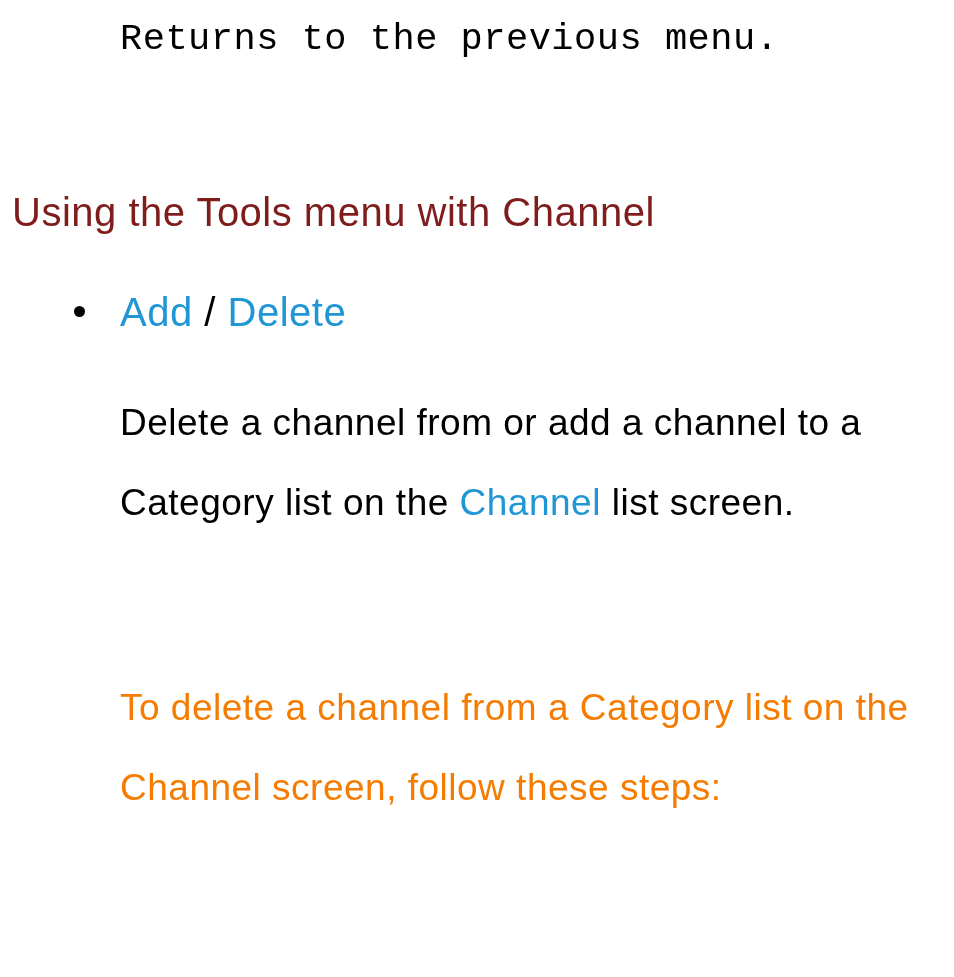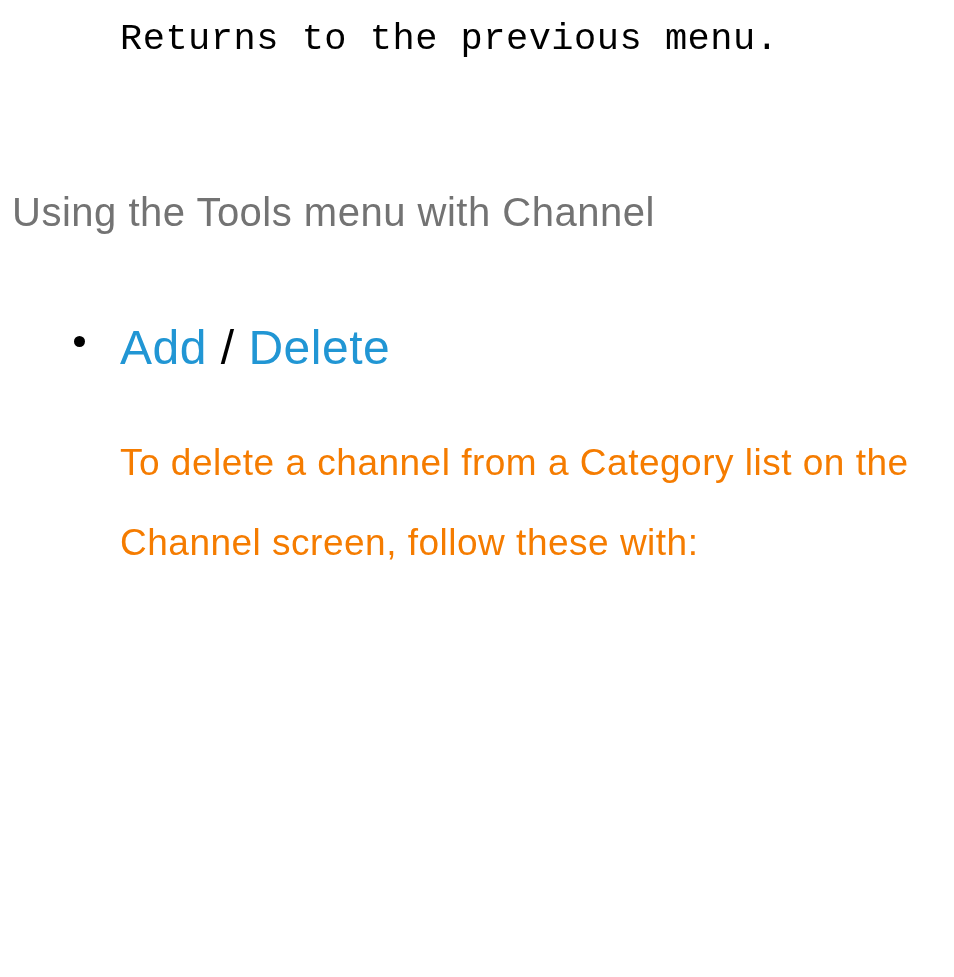--- a/index.html
+++ b/index.html
@@ -17,42 +17,42 @@
     }
     .return-text {
       font-size: 37px;
       margin-left: 108px;
       margin-bottom: 130px;
       letter-spacing: 0.5px;
       font-family: Liberation Mono, monospace;
     }
     .section-heading {
       font-size: 40px;
-      color: #737373;
-      margin-bottom: 85px;
+      color: #7f1d1d;
+      margin-bottom: 55px;
       letter-spacing: 0.5px;
     }
     .list-container {
       margin-left: 60px;
     }
     .list-item {
       position: relative;
       padding-left: 48px;
     }
     .bullet {
       position: absolute;
       left: 2px;
       top: 16px;
       width: 11px;
       height: 11px;
       background: #000000;
       border-radius: 50%;
     }
     .item-title {
-      font-size: 48px;
+      font-size: 40px;
       margin-bottom: 48px;
       letter-spacing: 0.5px;
     }
     .link-text {
       color: #2196d4;
     }
     .separator {
       color: #000000;
     }
     .description {
@@ -76,16 +76,19 @@
 <div class="section-heading">Using the Tools menu with Channel</div>
 
 <div class="list-container">
   <div class="list-item">
     <div class="bullet"></div>
 
     <div class="item-title">
       <span class="link-text">Add</span><span class="separator"> / </span><span class="link-text">Delete</span>
     </div>
 
+    <div class="description">
+      <span>Delete a channel from or add a channel to a Category list on the </span><span class="link-text">Channel</span><span> list screen.</span>
+    </div>
 
-    <div class="orange-instruction">To delete a channel from a Category list on the Channel screen, follow these with:</div>
+    <div class="orange-instruction">To delete a channel from a Category list on the Channel screen, follow these steps:</div>
   </div>
 </div>
 
 </body></html>

